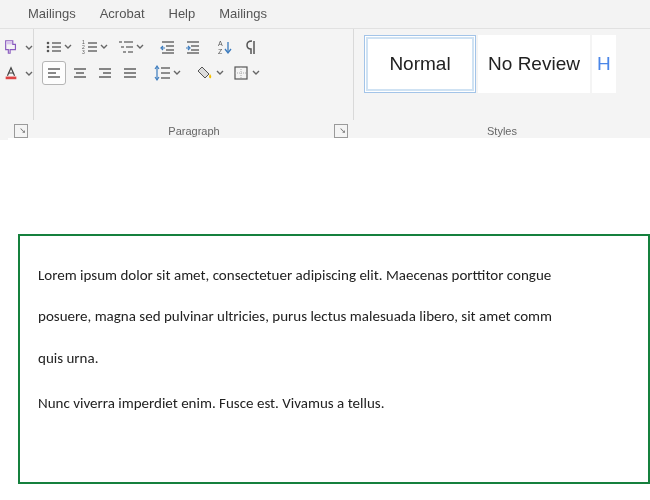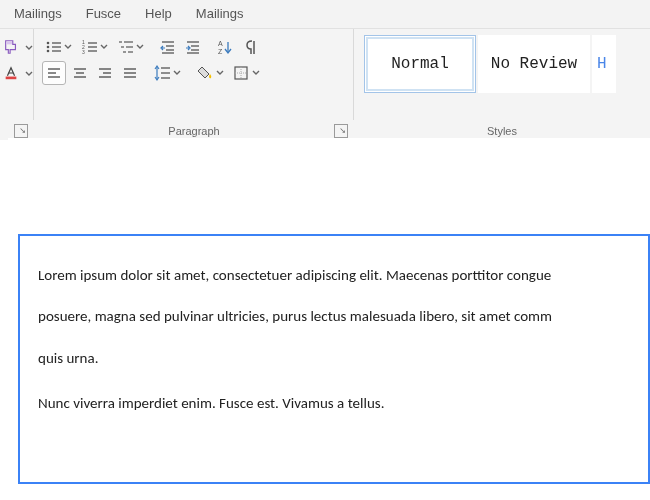--- a/index.html
+++ b/index.html
@@ -12,21 +12,21 @@
     width: 650px;
     height: 500px;
     overflow: hidden;
     position: relative;
   }
   .tabbar {
     display: flex;
     align-items: center;
     height: 28px;
     background: #f3f3f3;
-    padding-left: 2px;
+    padding-left: 16px;
   }
   .tabbar .tab {
     padding: 0 12px;
     height: 28px;
     line-height: 28px;
     color: #555;
     cursor: pointer;
     font-size: 13px;
   }
   .ribbon-wrap {
@@ -111,22 +111,22 @@
     padding: 6px 4px 0 10px;
     gap: 2px;
   }
   .style-tile {
     width: 112px;
     height: 58px;
     border: 1px solid transparent;
     display: flex;
     align-items: center;
     justify-content: center;
-    font-family: Liberation Mono, monospace;
-    font-size: 16px;
+    font-family: Liberation Sans, sans-serif;
+    font-size: 19px;
     color: #222;
     cursor: pointer;
     background: #fff;
   }
   .style-tile.selected {
     border: 1px solid #a3c4e8;
     outline: 2px solid #cfe2f3;
     outline-offset: -4px;
     background: #fff;
   }
@@ -167,37 +167,37 @@
     right: -2px;
     bottom: -2px;
     background: #fff;
   }
   .text-block {
     position: absolute;
     left: 10px;
     top: 96px;
     right: 2px;
     bottom: 18px;
-    border: 2px solid #3b82f6;
+    border: 2px solid #15803d;
     padding: 22px 0 0 18px;
     font-family: Calibri, Arial, sans-serif;
     font-size: 15px;
     color: #222;
     line-height: 2.35;
     white-space: nowrap;
     overflow: hidden;
   }
   .text-block p { margin: 0 0 6px 0; }
 </style>
 </head>
 <body>
 
 <div class="tabbar">
   <div class="tab">Mailings</div>
-  <div class="tab">Fusce</div>
+  <div class="tab">Acrobat</div>
   <div class="tab">Help</div>
   <div class="tab">Mailings</div>
 </div>
 
 <div class="ribbon-wrap">
   <div class="ribbon">
 
     <div class="group" style="width:34px;padding-left:0;">
       <div class="group-body group-rows">
         <div class="row">

